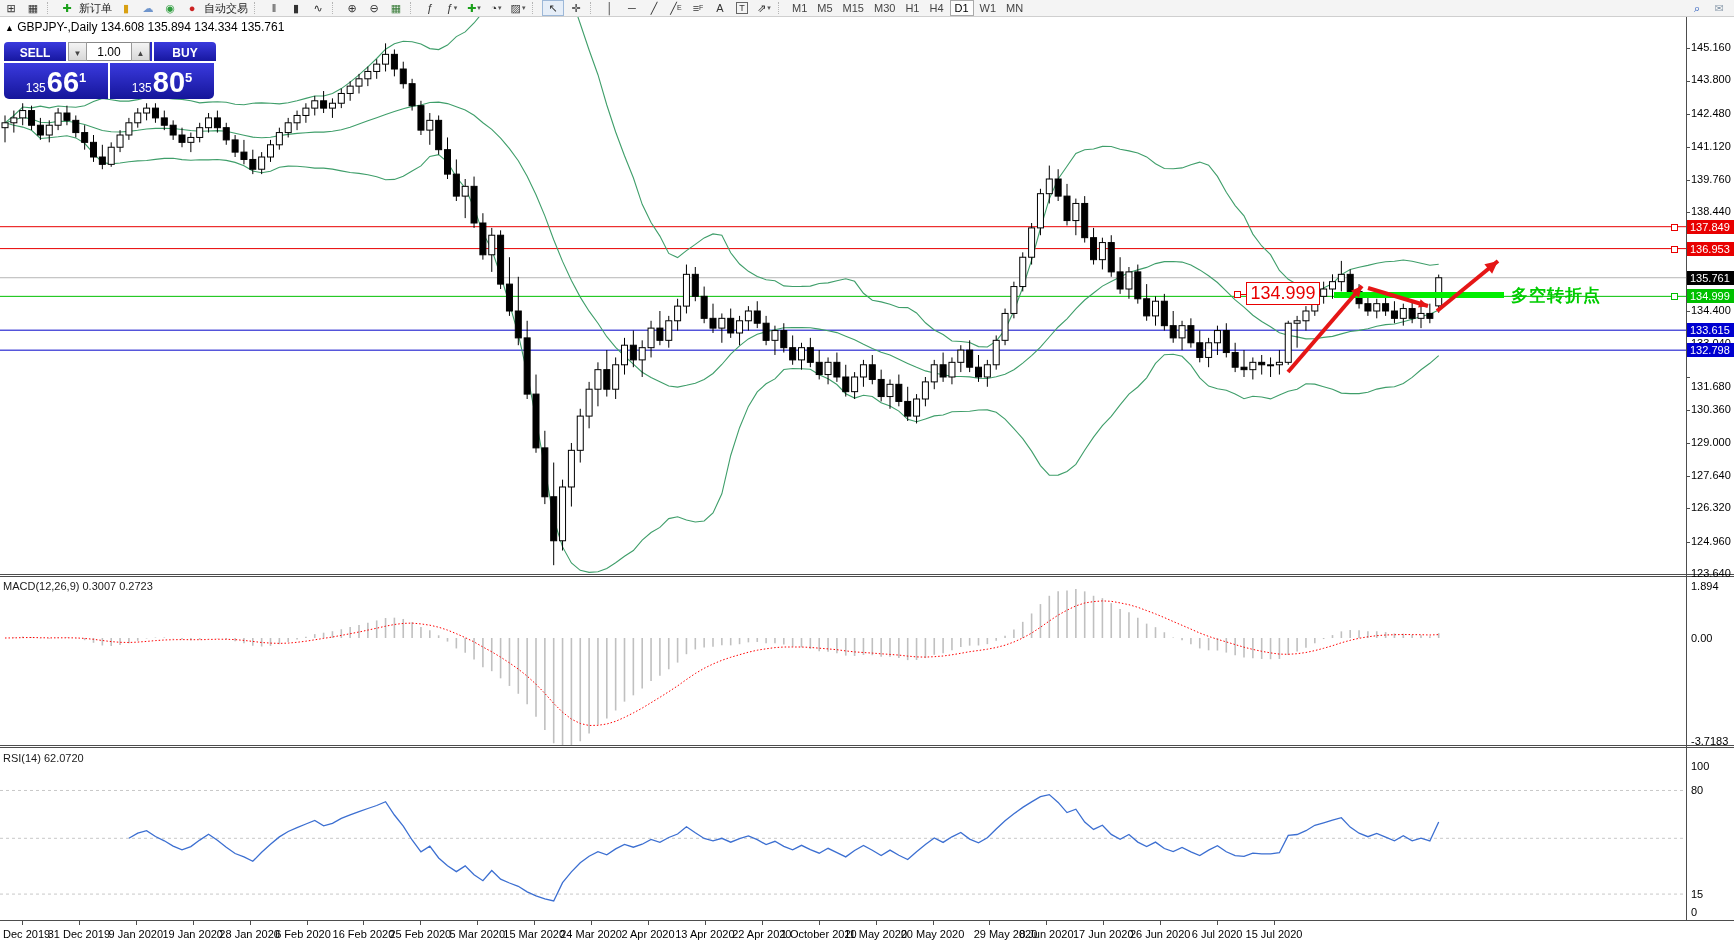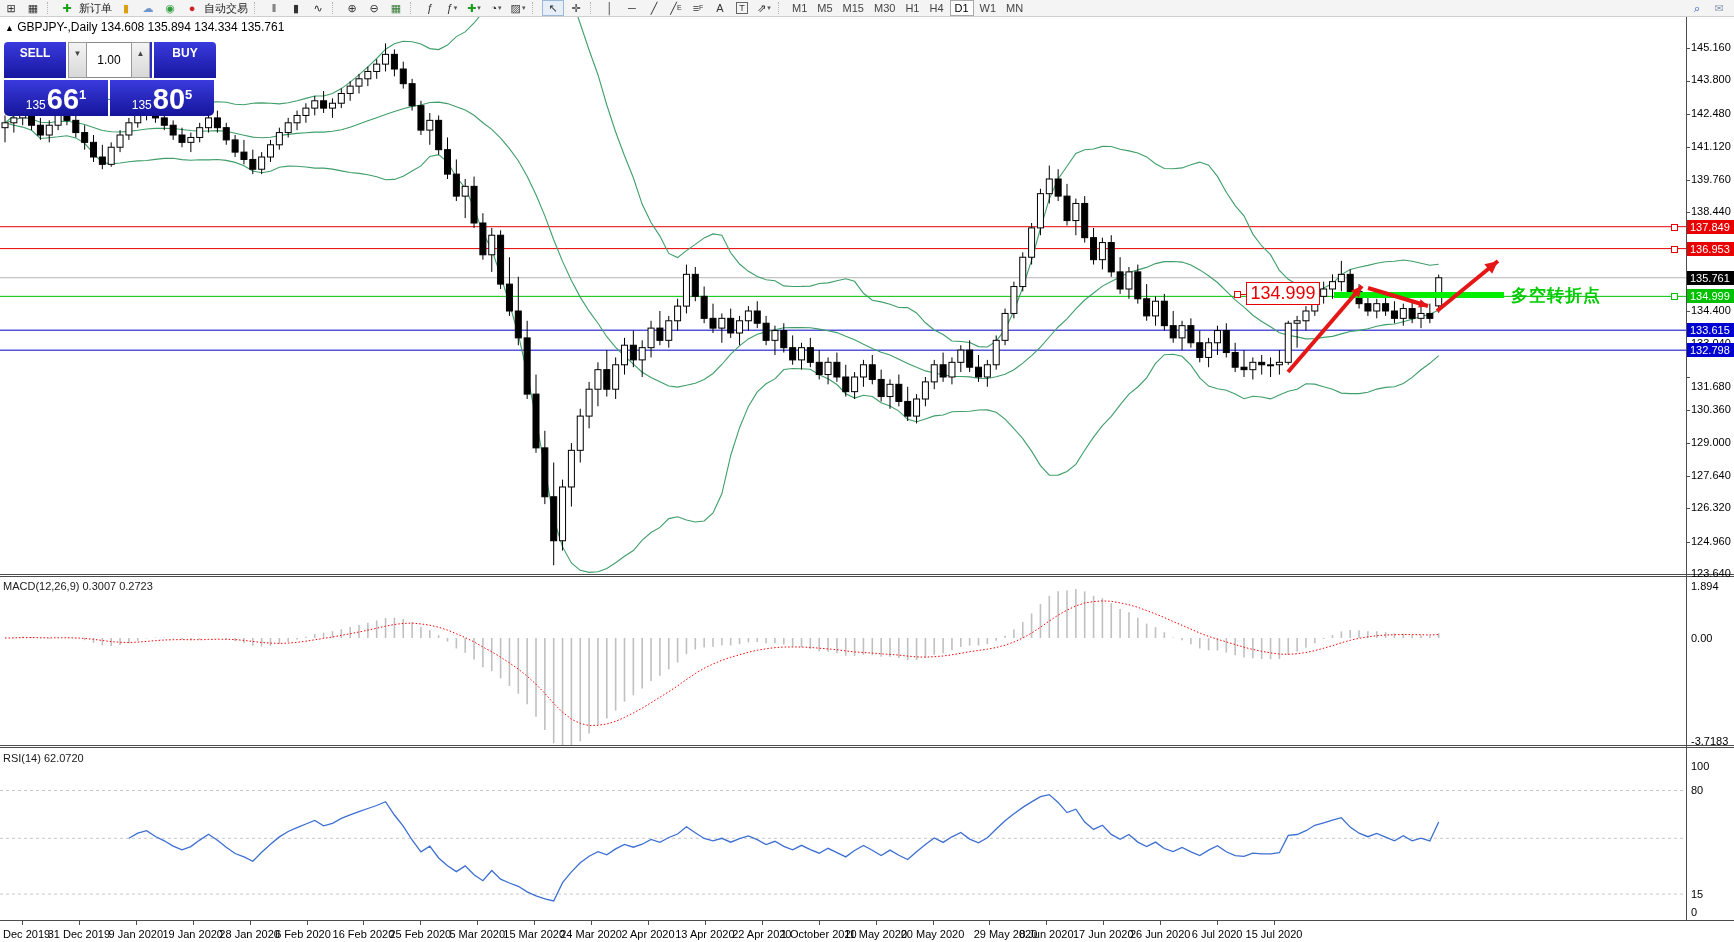--- a/index.html
+++ b/index.html
@@ -28,21 +28,21 @@
   .badge{position:absolute;left:1687px;width:46px;height:14px;font-size:11px;color:#fff;padding-left:3px;line-height:14px;z-index:7;}
   .scale-label{position:absolute;left:1691px;font-size:11px;color:#000;z-index:6;}
   .date-label{position:absolute;top:928px;font-size:11px;color:#000;transform:translateX(-50%);z-index:6;}
   .date-tick{position:absolute;top:921px;width:1px;height:4px;background:#4d4d4d;z-index:6;}
   .pane-label{position:absolute;font-size:11px;color:#1a1a1a;z-index:6;}
   
   #symbol-header{position:absolute;left:5px;top:20px;font-size:12px;color:#000;z-index:10;}
   #symbol-header .arr{font-size:9px;}
   
   #trade-panel{position:absolute;left:4px;top:42px;width:212px;z-index:20;}
-  .tp-row1{display:flex;height:36px;}
+  .tp-row1{display:flex;height:19px;}
   .tp-btn{background:linear-gradient(#3a3ade,#1717a0);color:#fff;font-weight:bold;font-size:12px;text-align:center;line-height:23px;border-radius:4px;}
   #sell-btn{width:62px;border-radius:4px 0 0 0;}
   #buy-btn{width:62px;border-radius:0 4px 0 0;}
   .tp-spin{width:84px;display:flex;background:#2a2ac4;margin:0 2px;}
   .tp-spin .sbtn{width:17px;background:linear-gradient(#f4f4f4,#d8d8d8);border:1px solid #9a9a9a;color:#444;font-size:8px;text-align:center;line-height:21px;}
   .tp-spin input{width:44px;border:1px solid #888;border-left:none;border-right:none;text-align:center;font-size:12px;padding:0;}
   .tp-row2{display:flex;margin-top:2px;height:36px;}
   .tp-price{background:linear-gradient(#3a3ade,#15159a);color:#fff;width:104px;display:flex;align-items:flex-end;justify-content:center;padding-bottom:2px;}
   #sell-price{border-radius:0 0 0 5px;margin-right:2px;}
   #buy-price{border-radius:0 0 5px 0;}

